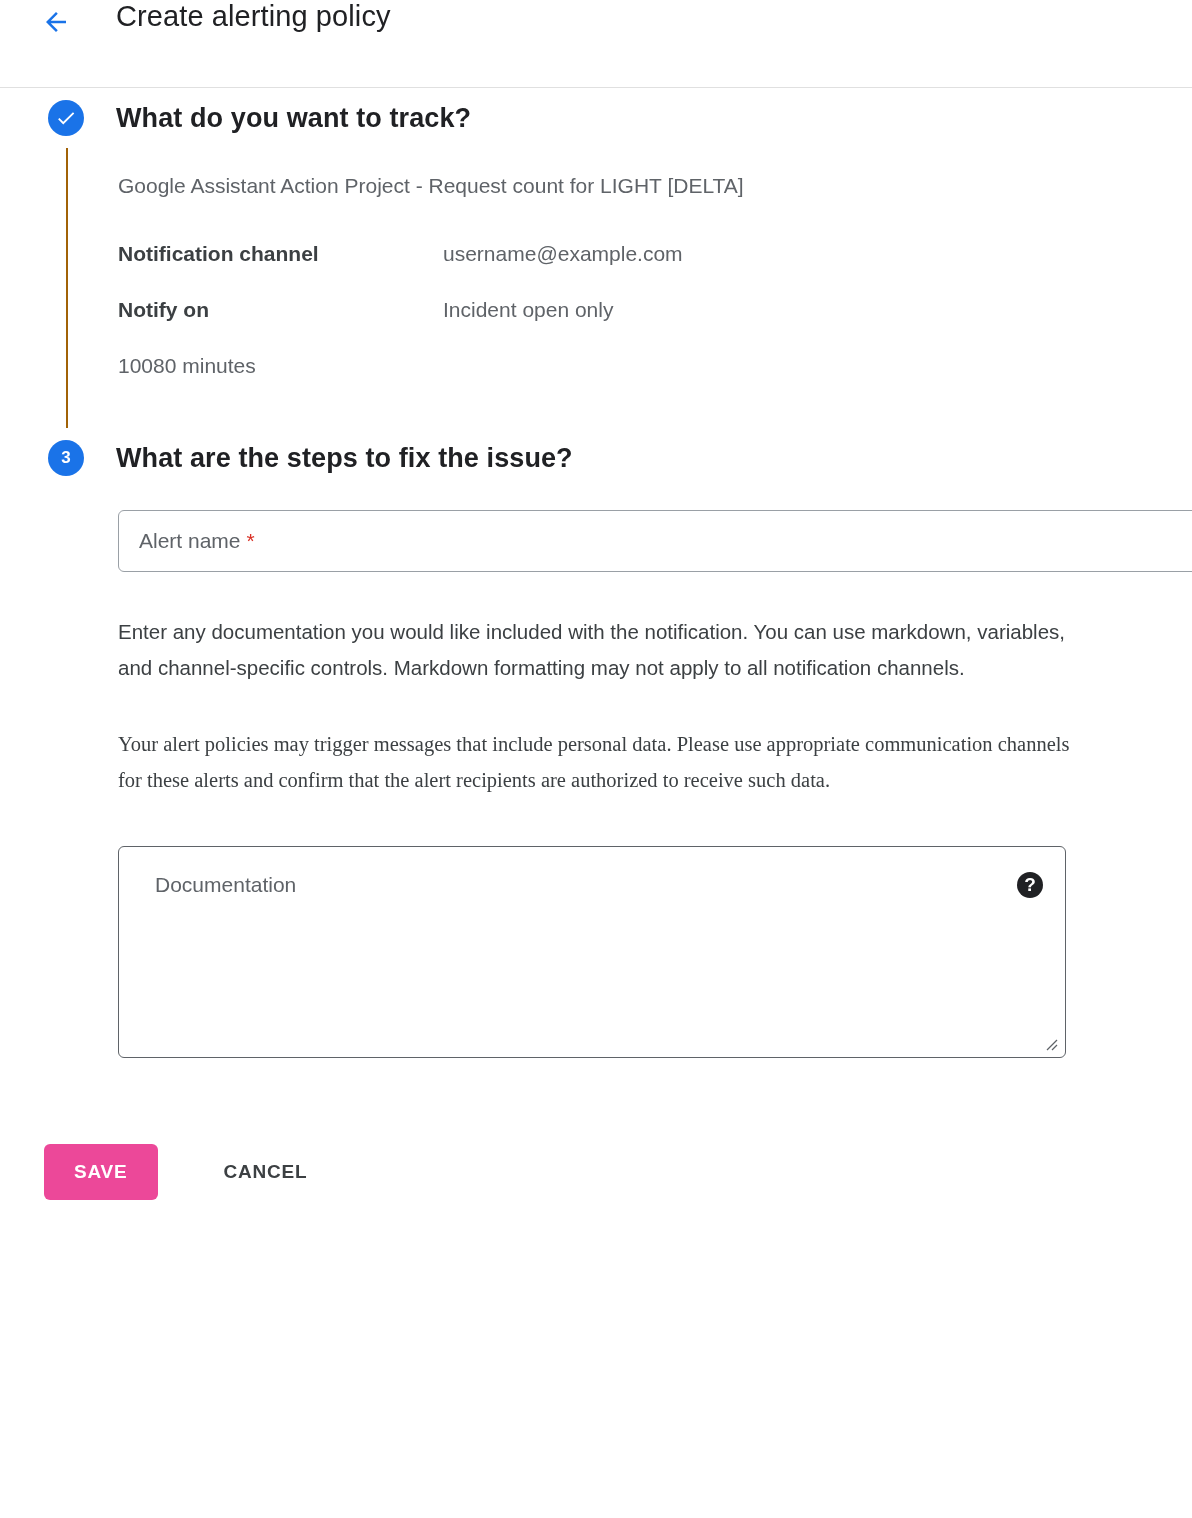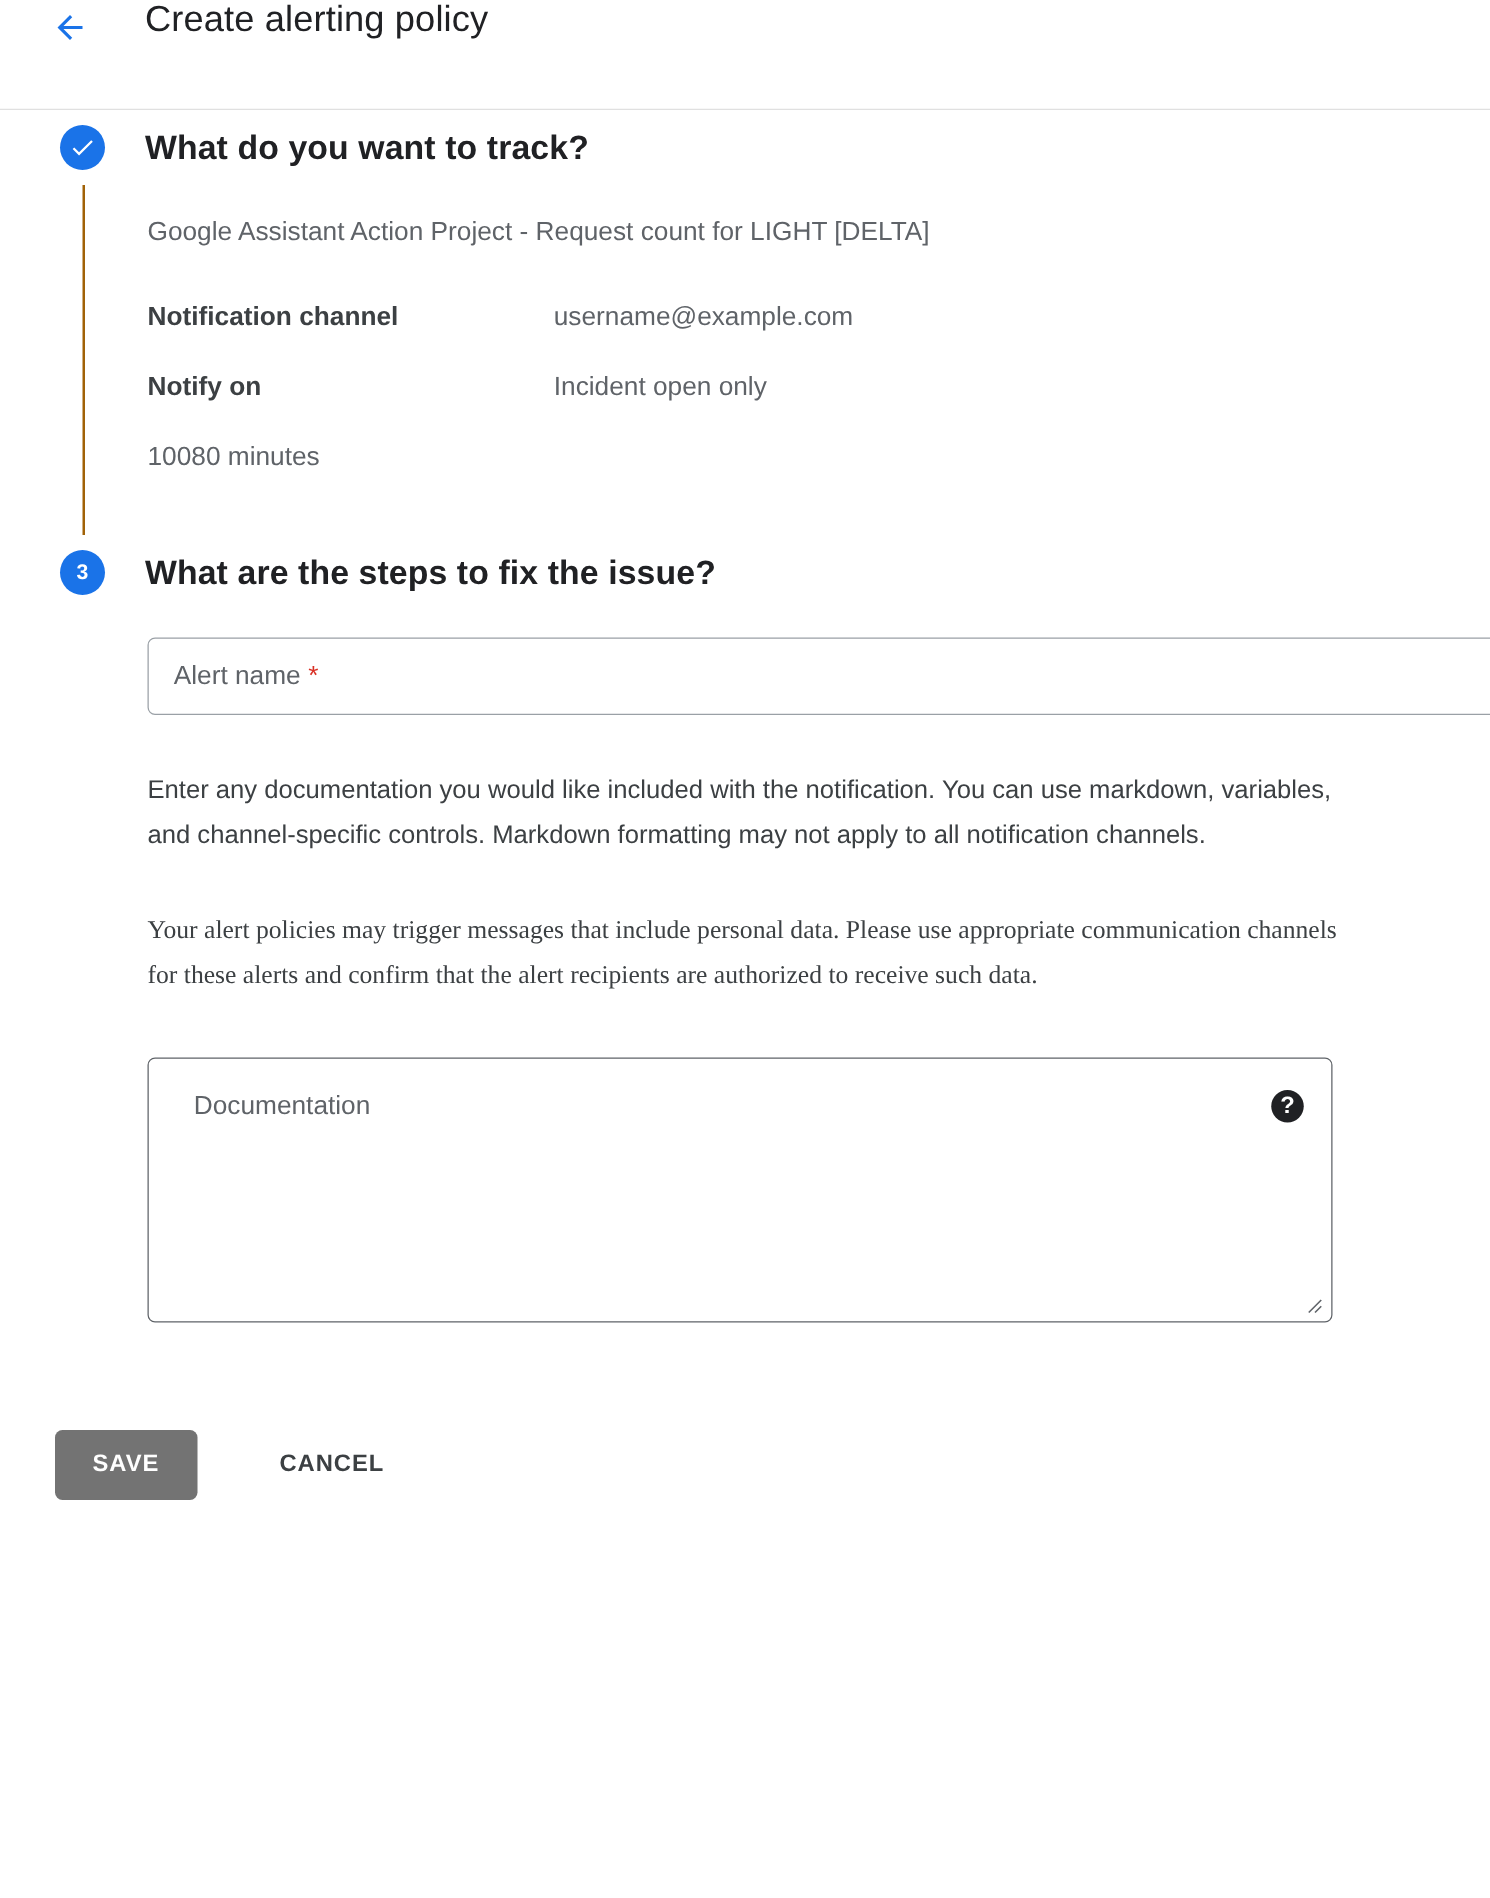--- a/index.html
+++ b/index.html
@@ -197,21 +197,21 @@
   .resize-handle svg { display: block; }
 
   
   .footer {
     display: flex;
     align-items: center;
     margin-left: 44px;
     margin-top: 86px;
   }
   .btn-save {
-    background: #737373;
+    background: #ec4899;
     color: #fff;
     font-size: 19px;
     font-weight: bold;
     letter-spacing: 0.8px;
     border: none;
     border-radius: 6px;
     height: 56px;
     padding: 0 30px;
     cursor: pointer;
     font-family: "Liberation Sans", sans-serif;

